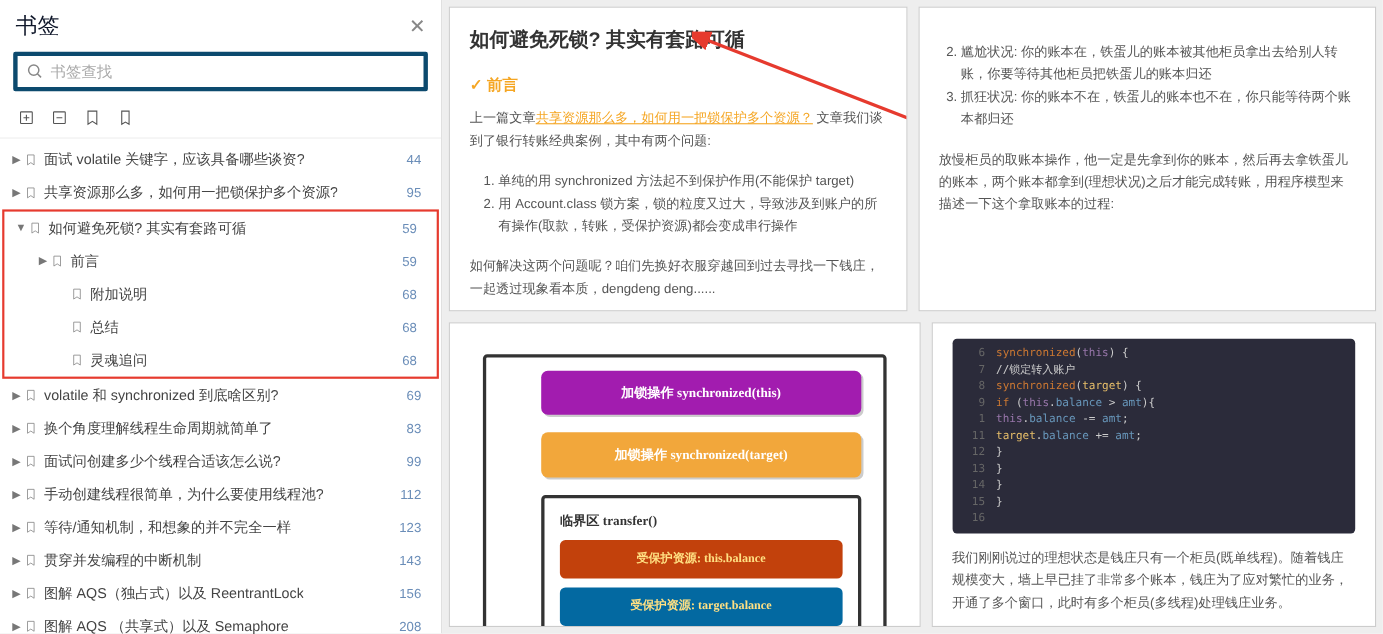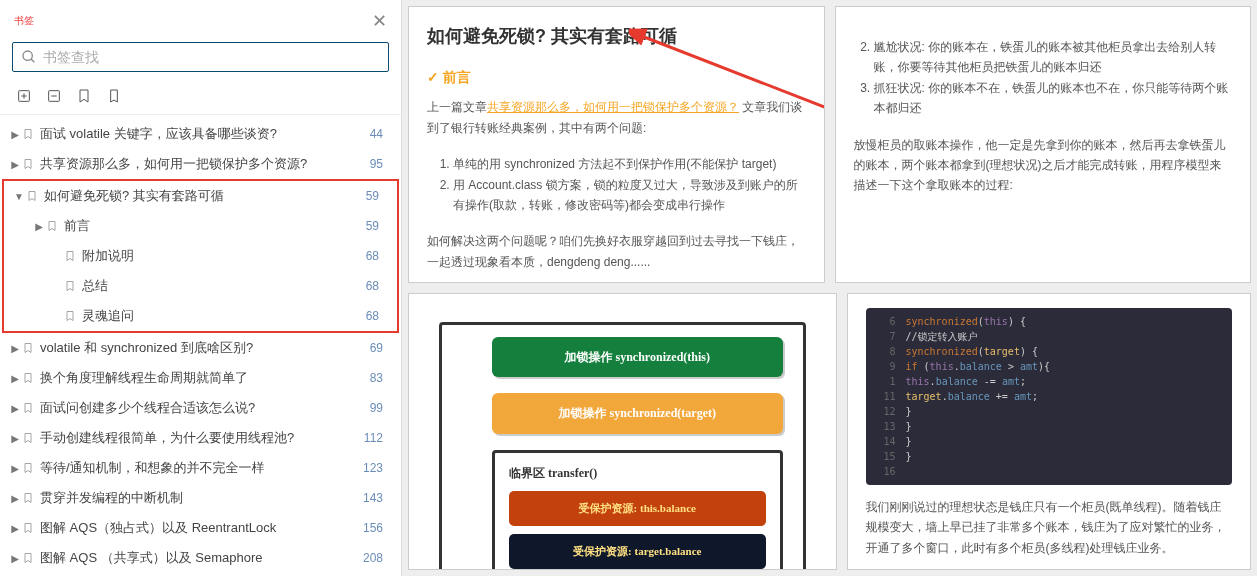--- a/index.html
+++ b/index.html
@@ -21,36 +21,36 @@
       display: flex;
       flex-direction: column;
     }
     .sidebar-header {
       display: flex;
       justify-content: space-between;
       align-items: center;
       padding: 10px 14px 6px;
     }
     .sidebar-title {
-      font-size: 10px;
-      color: #ef4444;
+      font-size: 20px;
+      color: #0f172a;
     }
     .close-x {
       font-size: 18px;
       color: #888;
       cursor: pointer;
       font-weight: 300;
     }
     .search-wrap {
       padding: 4px 12px 10px;
     }
     .search-box {
       display: flex;
       align-items: center;
-      border: 1px solid #0c4a6e;
+      border: 4px solid #0c4a6e;
       border-radius: 2px;
       padding: 6px 8px;
     }
     .search-box svg { width: 16px; height: 16px; flex-shrink: 0; }
     .search-input {
       border: none;
       outline: none;
       font-size: 14px;
       margin-left: 6px;
       flex: 1;
@@ -180,40 +180,40 @@
       margin-top: 8px;
     }
     .diag-box {
       border-radius: 6px;
       padding: 10px 18px;
       color: #fff;
       text-align: center;
       margin-bottom: 16px;
       box-shadow: 2px 2px 0 rgba(0,0,0,0.2);
     }
-    .diag-blue { background: #15803d; }
+    .diag-blue { background: #a21caf; }
     .diag-orange { background: #f2a73b; }
     .critical-box {
       border: 3px solid #333;
       border-radius: 4px;
       padding: 10px 14px;
       color: #333;
     }
     .critical-title { margin-bottom: 8px; }
     .inner-blue {
       background: #c2410c;
       border-radius: 5px;
       padding: 8px 6px;
       color: #fff;
       text-align: center;
       margin: 8px 0;
       font-size: 11px;
     }
     .inner-orange {
-      background: #0f172a;
+      background: #0369a1;
       border-radius: 5px;
       padding: 8px 6px;
       color: #fff;
       text-align: center;
       font-size: 11px;
     }
     .inner-blue span, .inner-orange span { color: #ffe083; }
     
     .code-block {
       background: #2b2b3a;
@@ -435,21 +435,21 @@
     <div class="panel" style="position:relative;">
       <div class="article-title">如何避免死锁? 其实有套路可循</div>
       <div class="section-head">
           <span>前言</span>
         </div>
       <p>
         <span>上一篇文章</span><a class="article-link">共享资源那么多，如何用一把锁保护多个资源？</a> <span>文章我们谈到了银行转账经典案例，其中有两个问题:</span>
       </p>
       <ol>
         <li>单纯的用 synchronized 方法起不到保护作用(不能保护 target)</li>
-        <li>用 Account.class 锁方案，锁的粒度又过大，导致涉及到账户的所有操作(取款，转账，修改密码等)都会变成串行操作</li>
+        <li>用 Account.class 锁方案，锁的粒度又过大，导致涉及到账户的所有操作(取款，转账，受保护资源)都会变成串行操作</li>
       </ol>
       <p>如何解决这两个问题呢？咱们先换好衣服穿越回到过去寻找一下钱庄，一起透过现象看本质，dengdeng deng......</p>
       <svg class="arrow-svg" width="360" height="160">
         <defs>
             <marker id="ah" markerWidth="10" markerHeight="10" refX="2" refY="3" orient="auto">
               <path d="M0,0 L0,6 L8,3 z" fill="#e63a2e"></path>
             </marker>
           </defs>
         <line x1="350" y1="140" x2="10" y2="8" stroke="#e63a2e" stroke-width="3" marker-end="url(#ah)"></line>
       </svg>

